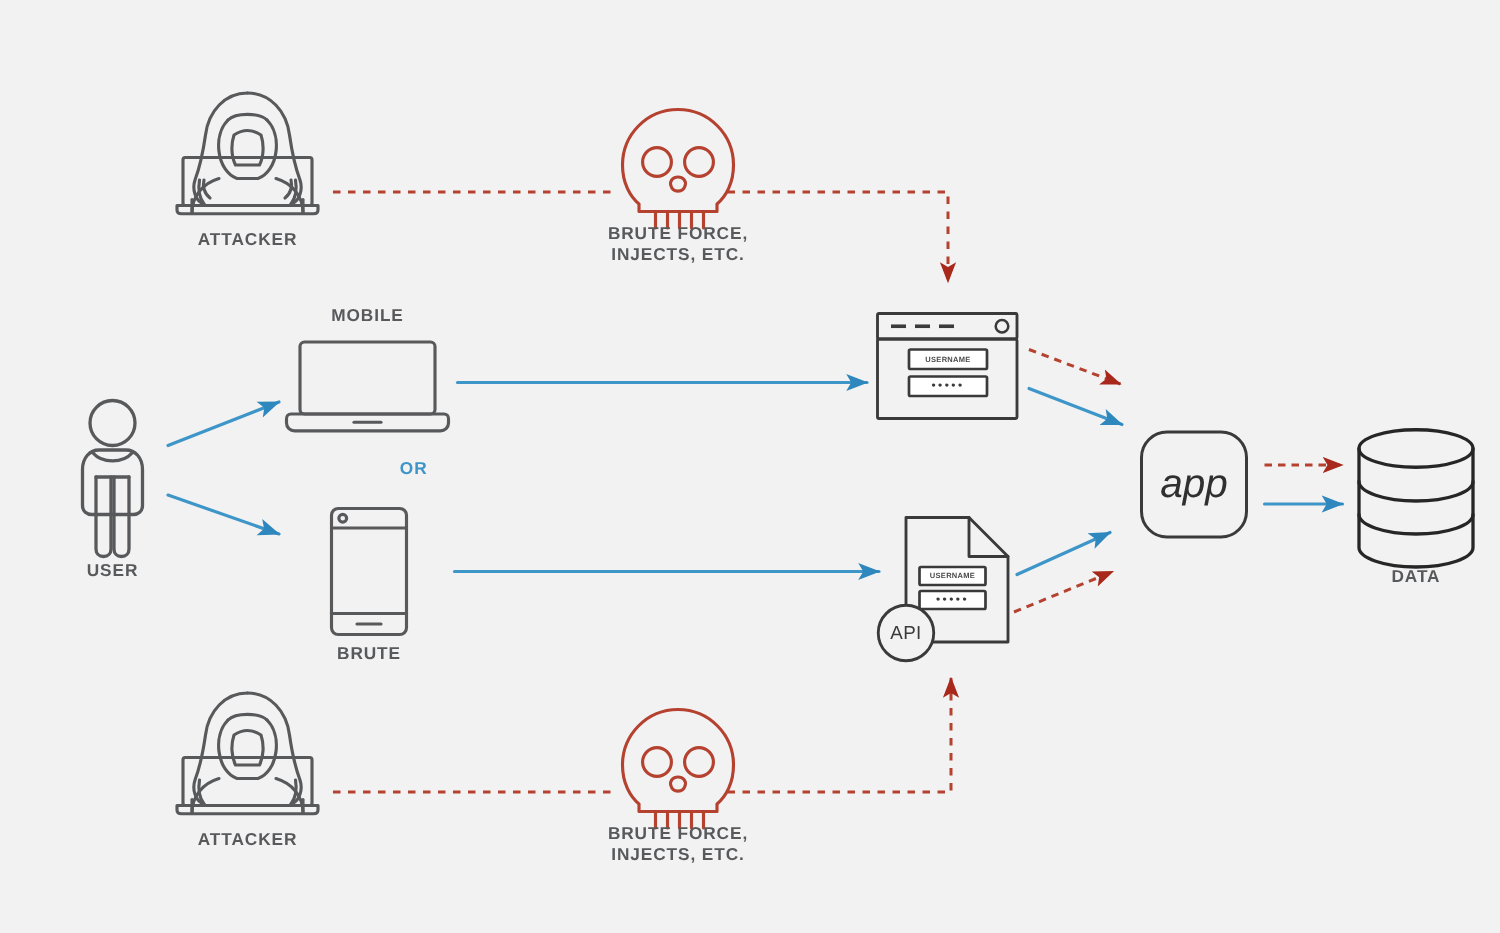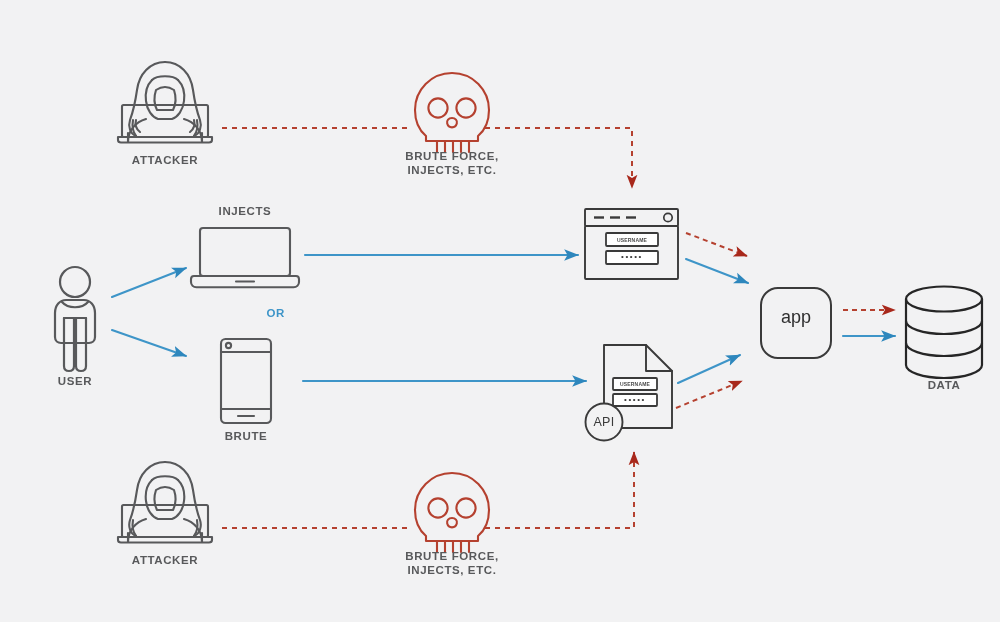--- a/index.html
+++ b/index.html
@@ -40,24 +40,25 @@
     user-select: none;
   }
   .lbl-sm { font-size: 11.5px; }
   .lbl-or {
     color: #3e95c8;
     font-size: 11.5px;
     font-weight: bold;
     letter-spacing: 0.6px;
   }
   .lbl-app {
-    font-size: 18px;
+    font-size: 27px;
     font-weight: normal;
     color: #303030;
     letter-spacing: 0px;
+    font-style: italic;
   }
   .lbl-api {
     font-size: 12.5px;
     font-weight: normal;
     color: #3a3a3a;
     letter-spacing: 0.3px;
   }
   .field-text {
     position: absolute;
     font-family: "Liberation Sans", sans-serif;
@@ -244,21 +245,21 @@
     <path d="M222,528 L412,528" stroke="#b5412f" stroke-width="2" fill="none" stroke-dasharray="5 5" stroke-linecap="butt"></path>
   </svg>
 
   <div class="lbl lbl-sm" style="left:105px; top:153px; width:120px;">ATTACKER</div>
 
   <div class="lbl lbl-sm" style="left:378px; top:149px; width:148px;">BRUTE FORCE,
 INJECTS, ETC.</div>
 
   <div class="lbl lbl-sm" style="left:20px; top:374px; width:110px;text-align:center;">USER</div>
 
-  <div class="lbl lbl-sm" style="left:185px; top:204px; width:120px;">INJECTS</div>
+  <div class="lbl lbl-sm" style="left:185px; top:204px; width:120px;">MOBILE</div>
 
   <div class="lbl lbl-or" style="left:205px; top:306px; width:80px; position:absolute; text-align:right;">OR</div>
 
   <div class="lbl lbl-sm" style="left:186px; top:429px; width:120px;">BRUTE</div>
 
   <div class="field-text" style="left:606px; top:236.5px; width:52px;">USERNAME</div>
   <div class="dots-text" style="left:606px; top:252px; width:52px;">•••••</div>
 
   <div class="field-text" style="left:613px; top:381px; width:44px;">USERNAME</div>
   <div class="dots-text" style="left:613px; top:395px; width:44px;">•••••</div>

